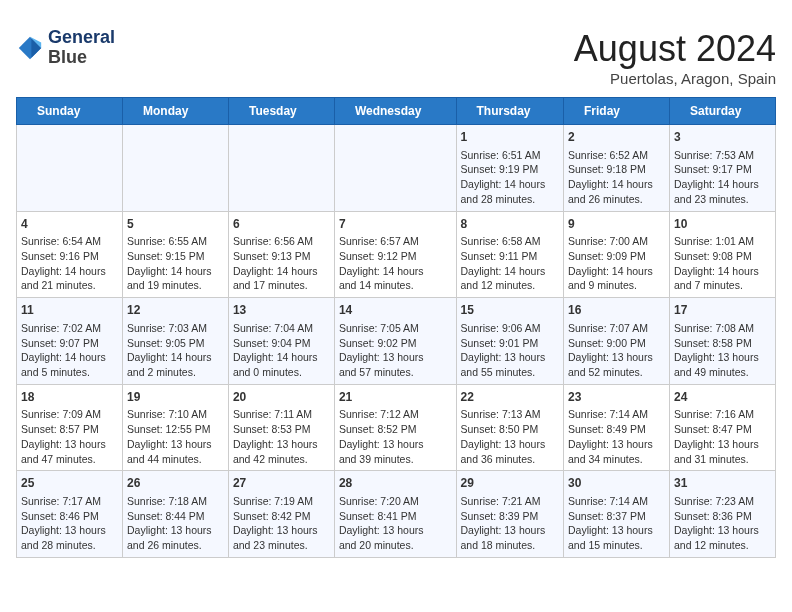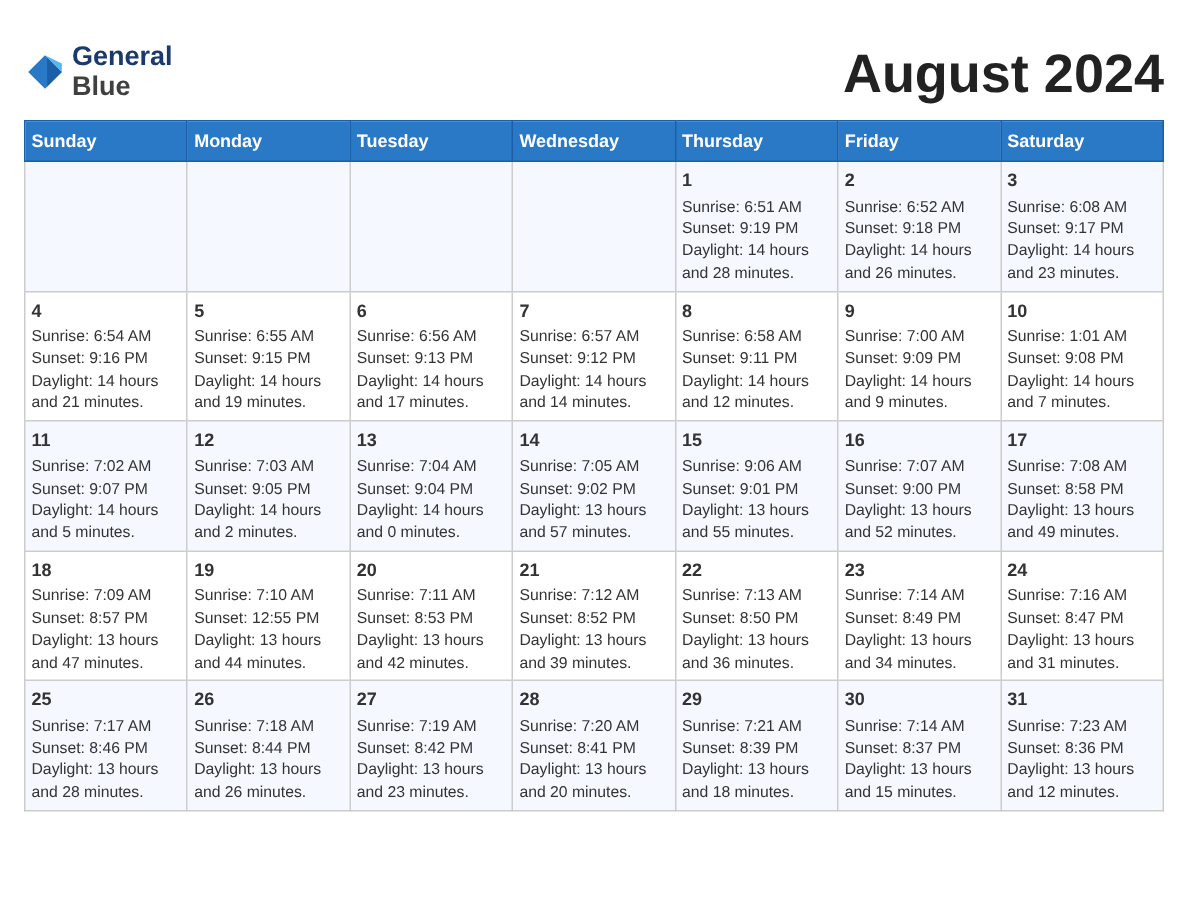--- a/index.html
+++ b/index.html
@@ -33,37 +33,37 @@
     }
     .logo-icon {
       width: 28px;
       height: 28px;
     }
     .title-block {
       text-align: right;
     }
     .month-year {
       font-size: 36px;
-      font-weight: bold;
+      font-weight: normal;
       color: #222;
       text-align: center;
     }
     .location {
       font-size: 15px;
       color: #444;
     }
     table {
       width: 100%;
       border-collapse: collapse;
       font-size: 11px;
     }
     thead tr th {
       background: #2979c6;
       color: #fff;
-      padding: 6px 4px;
+      padding: 6px 20px;
       text-align: left;
       font-size: 12px;
       font-weight: bold;
       border: 1px solid #1a5fa8;
     }
     tbody tr td {
       border: 1px solid #ccc;
       vertical-align: top;
       padding: 4px;
       height: 80px;
@@ -90,20 +90,21 @@
       <polygon points="20,4 36,20 20,36 4,20" fill="#2979c6"></polygon>
       <polygon points="22,6 36,20 22,34" fill="#1a5fa8"></polygon>
       <polygon points="20,4 36,12 36,20" fill="#5ab4f0"></polygon>
     </svg>
     <div class="logo-text">
       General<br><span>Blue</span>
     </div>
   </div>
   <div class="title-block">
     <div class="month-year">August 2024</div>
+    <div class="location">Puertolas, Aragon, Spain</div>
   </div>
 </div>
 
 <table>
   <thead>
     <tr>
     <th>Sunday</th>
         <th>Monday</th>
         <th>Tuesday</th>
         <th>Wednesday</th>
@@ -127,21 +128,21 @@
         </td>
         <td>
           <div class="day-num">2</div>
           <div>Sunrise: 6:52 AM</div>
           <div>Sunset: 9:18 PM</div>
           <div>Daylight: 14 hours</div>
           <div>and 26 minutes.</div>
         </td>
         <td>
           <div class="day-num">3</div>
-          <div>Sunrise: 6:08 AM</div>
+          <div>Sunrise: 7:53 AM</div>
           <div>Sunset: 9:17 PM</div>
           <div>Daylight: 14 hours</div>
           <div>and 23 minutes.</div>
         </td>
       </tr>
       <tr>
         <td>
           <div class="day-num">4</div>
           <div>Sunrise: 6:54 AM</div>
           <div>Sunset: 9:16 PM</div>

